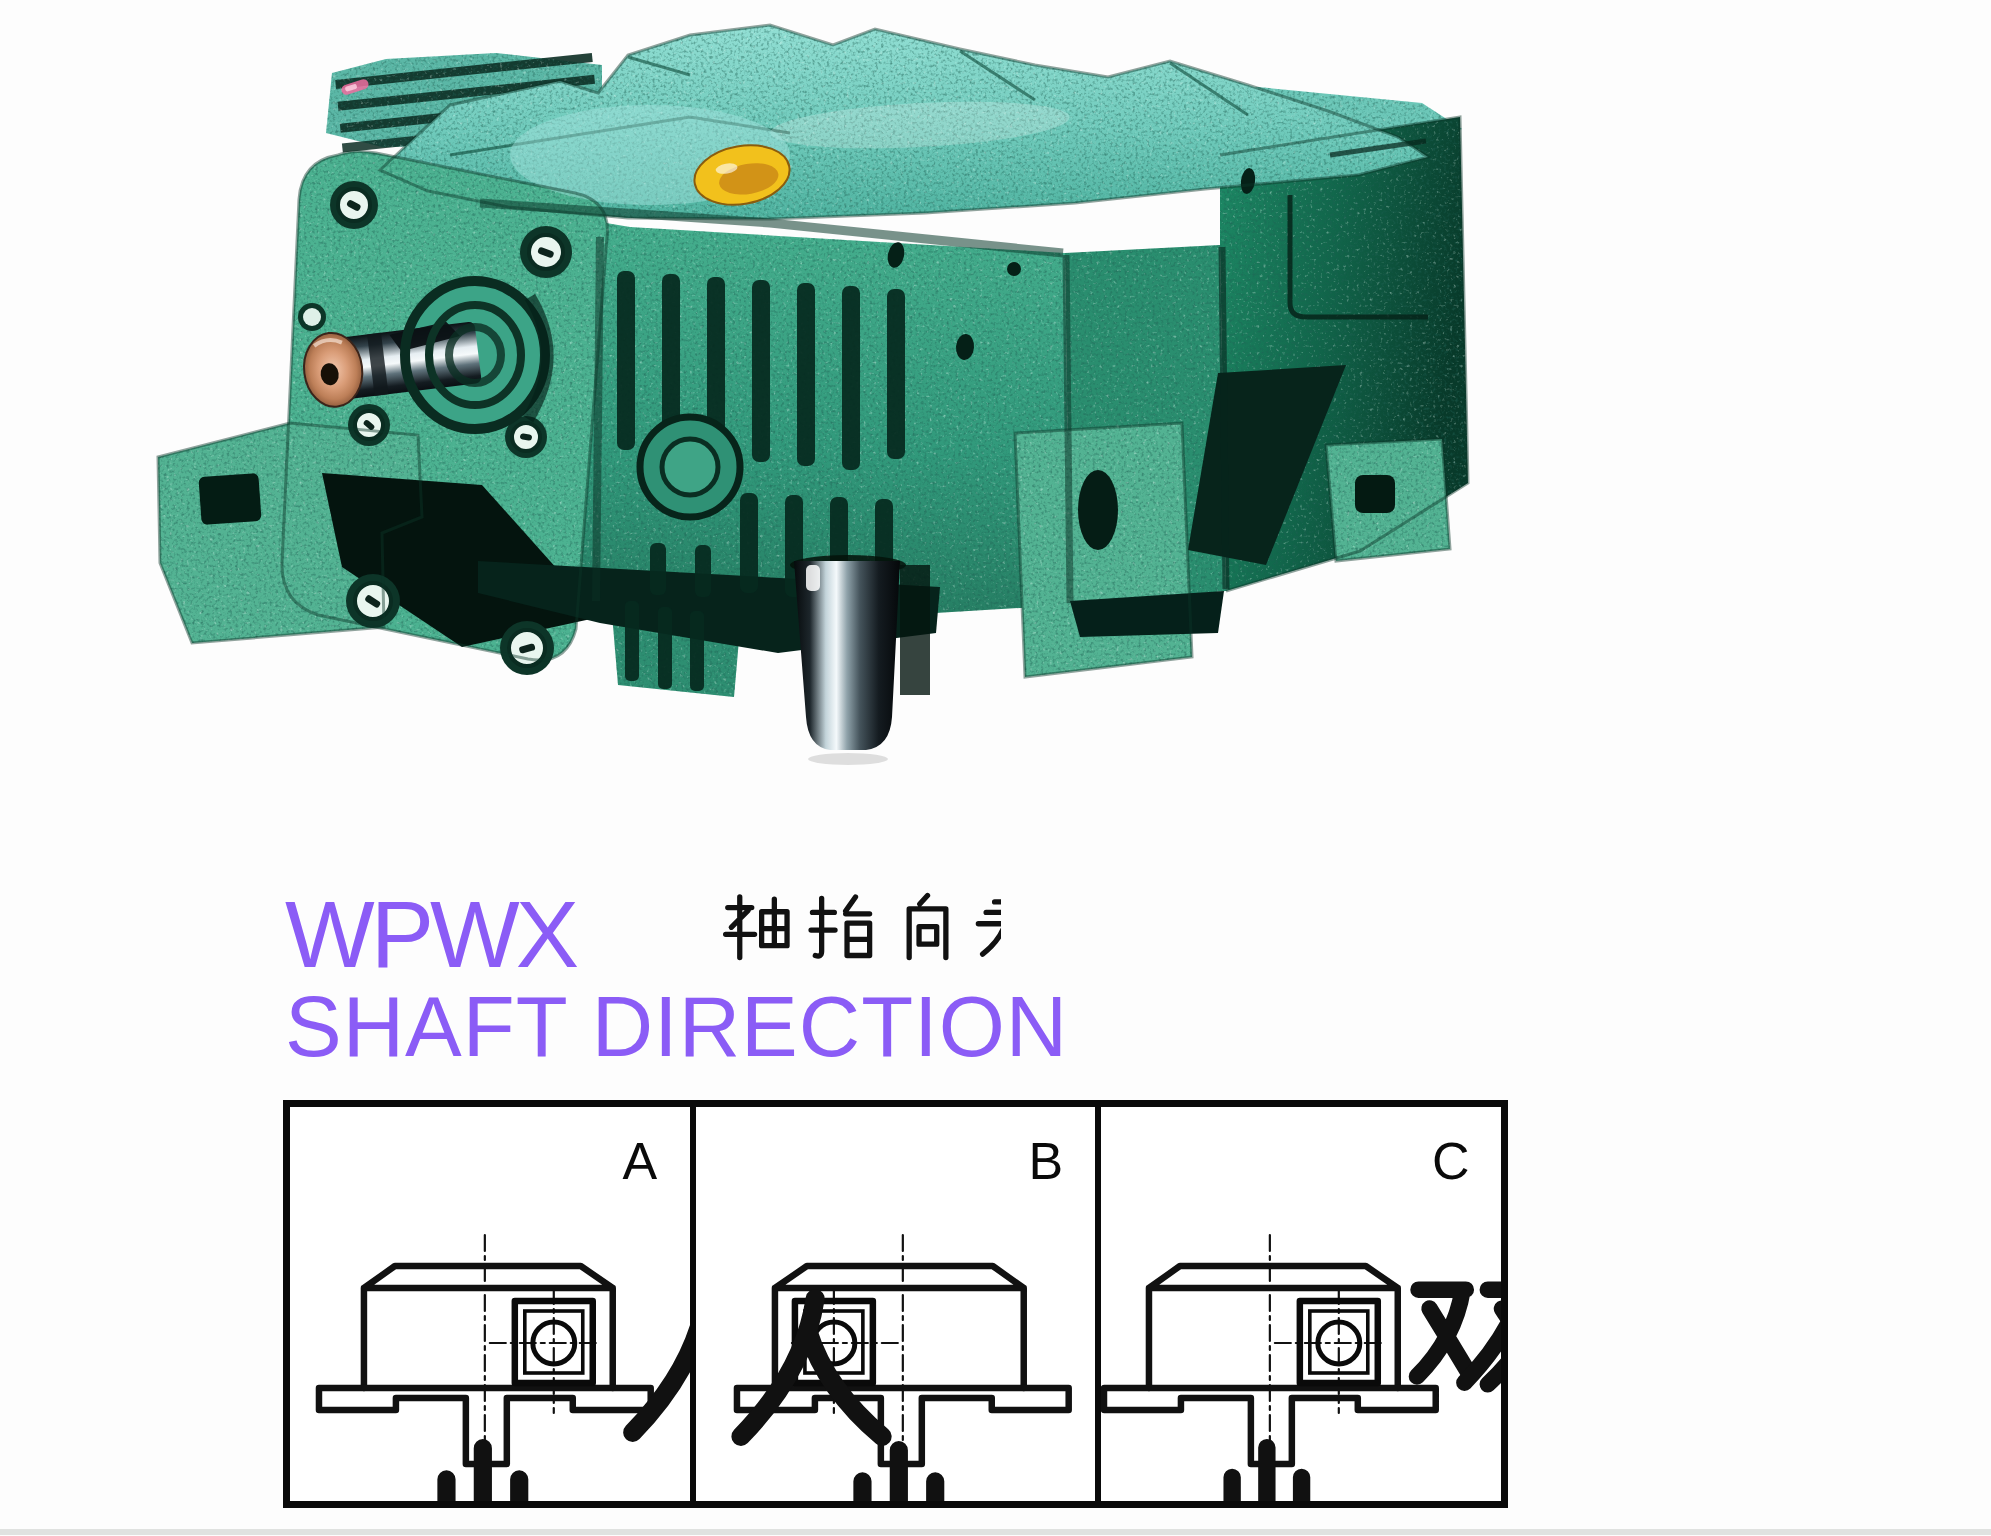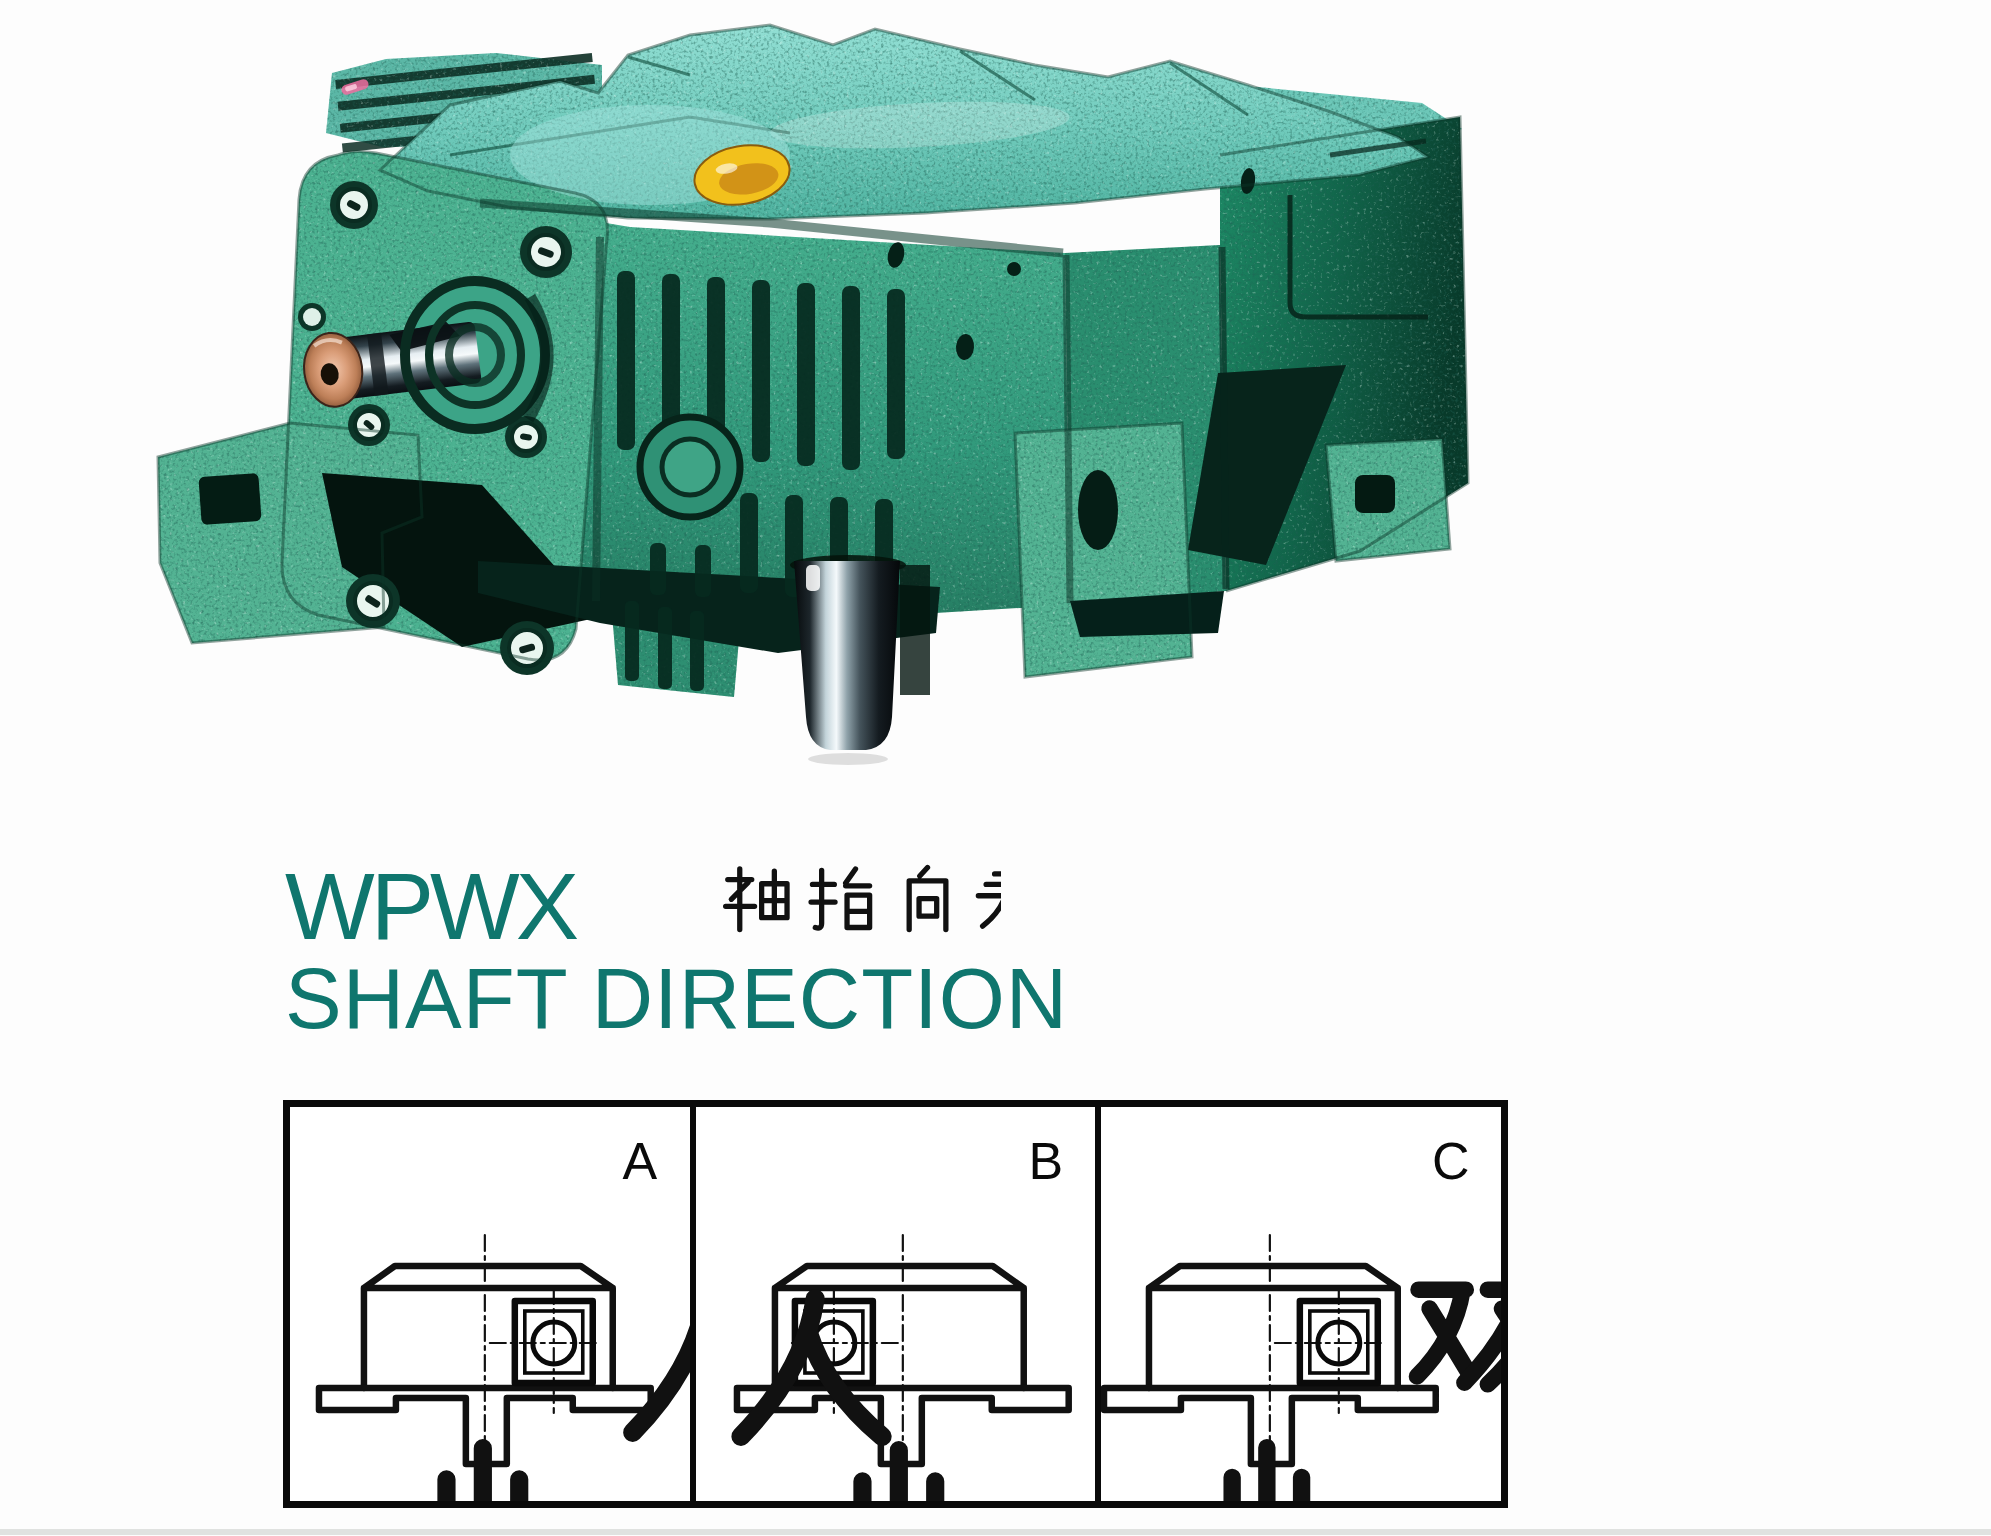--- a/index.html
+++ b/index.html
@@ -1,21 +1,21 @@
 <!DOCTYPE html>
 <html><head>
 <meta charset="utf-8">
 <style>
   html,body{margin:0;padding:0;background:#fdfdfd;}
   .canvas{position:relative;width:1991px;height:1536px;background:#fdfdfd;overflow:hidden;
           font-family:"Liberation Sans",sans-serif;}
   
   .photo{position:absolute;left:130px;top:5px;width:1340px;height:800px;}
   
-  .heading{position:absolute;left:285px;top:848px;color:#0f766e;text-align:center;}
+  .heading{position:absolute;left:285px;top:876px;color:#8b5cf6;text-align:center;}
   .h1{display:flex;align-items:flex-end;height:100px;}
   .h1 .latin{font-size:95px;line-height:84px;letter-spacing:-4px;font-weight:400;padding-right:6px;}
   .h-cjk{width:420px;height:84px;display:block;}
   .h2{font-size:85px;line-height:85px;letter-spacing:1px;margin-top:8px;font-weight:400;}
   
   .diagram{position:absolute;left:283px;top:1100px;width:1225px;height:408px;
            box-sizing:border-box;border:7px solid #0a0a0a;display:flex;background:#fff;}
   .panel{position:relative;flex:1 1 0;}
   .panel + .panel{border-left:6px solid #0a0a0a;}
   .panel svg{position:absolute;inset:0;width:100%;height:100%;}

